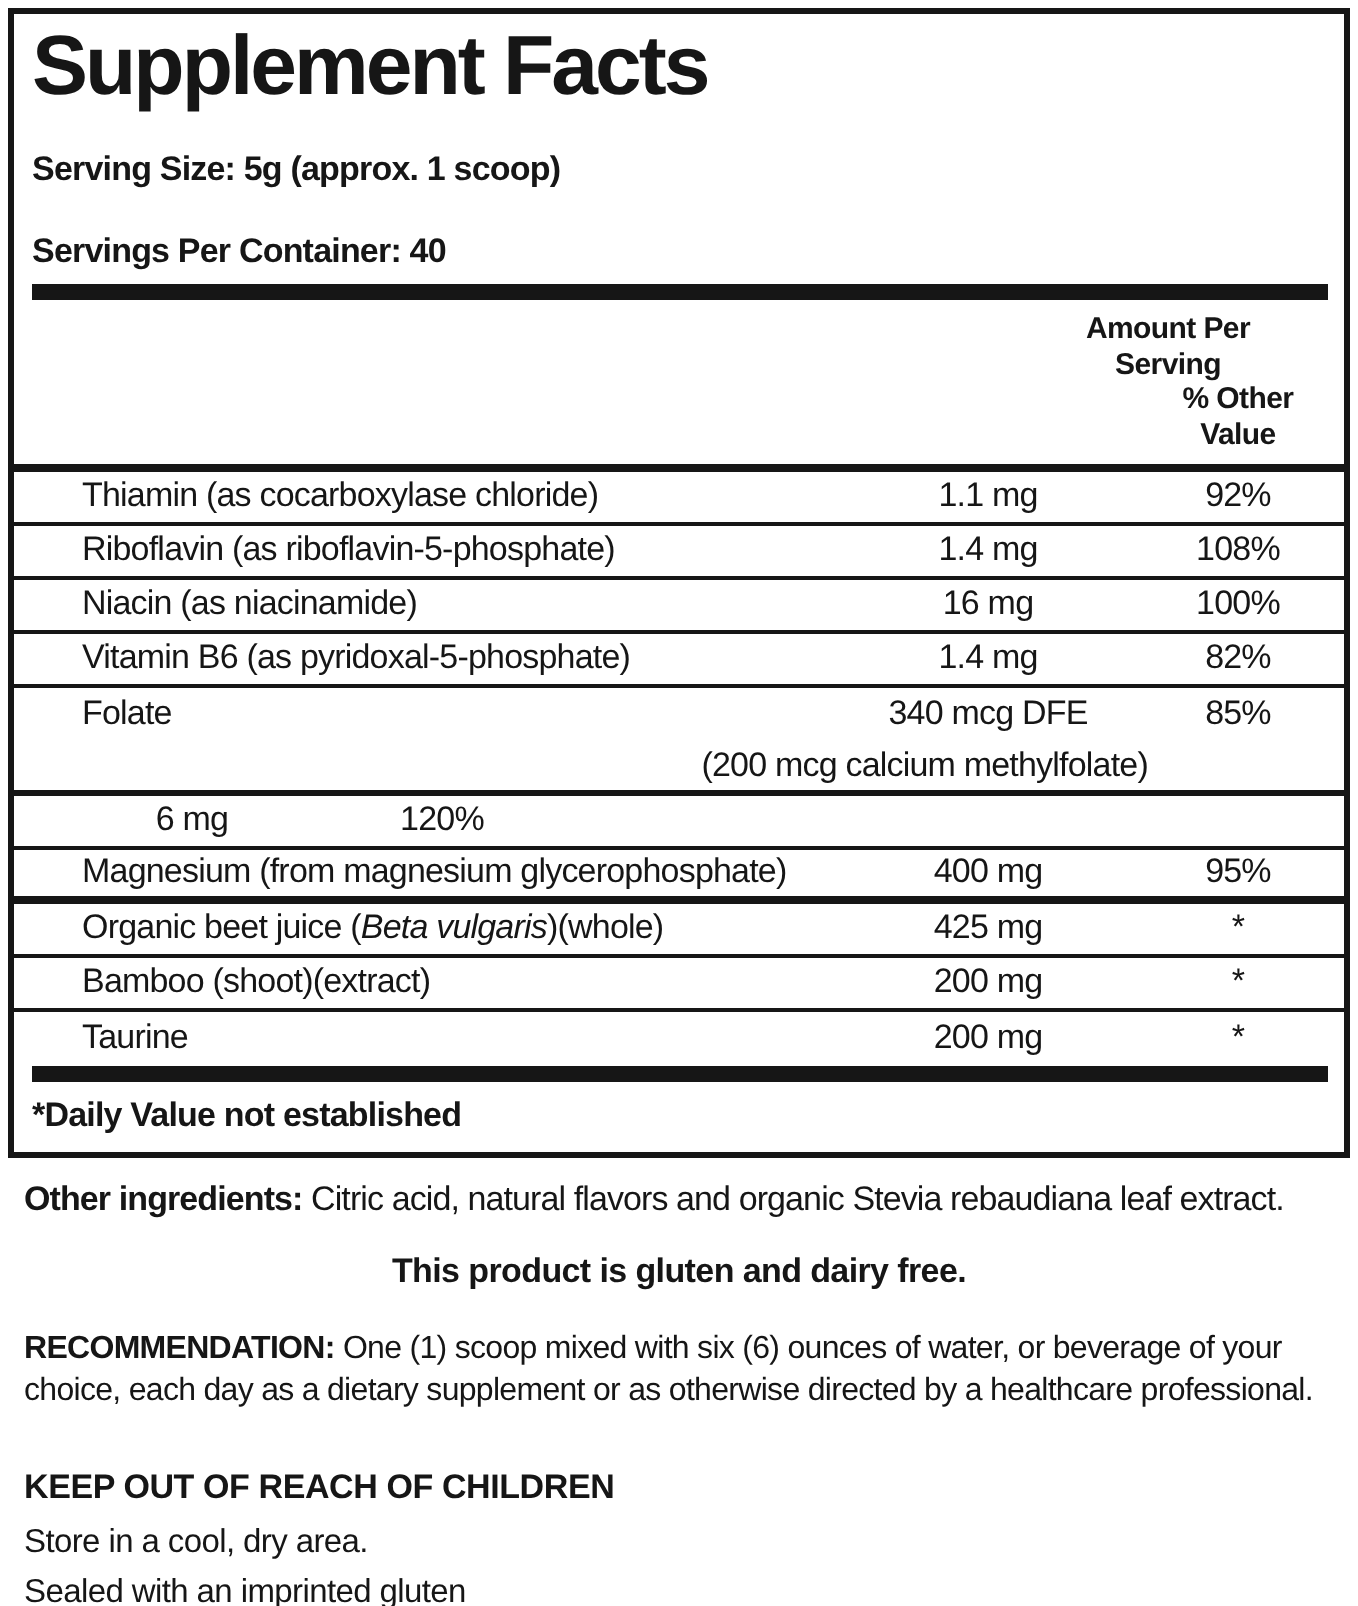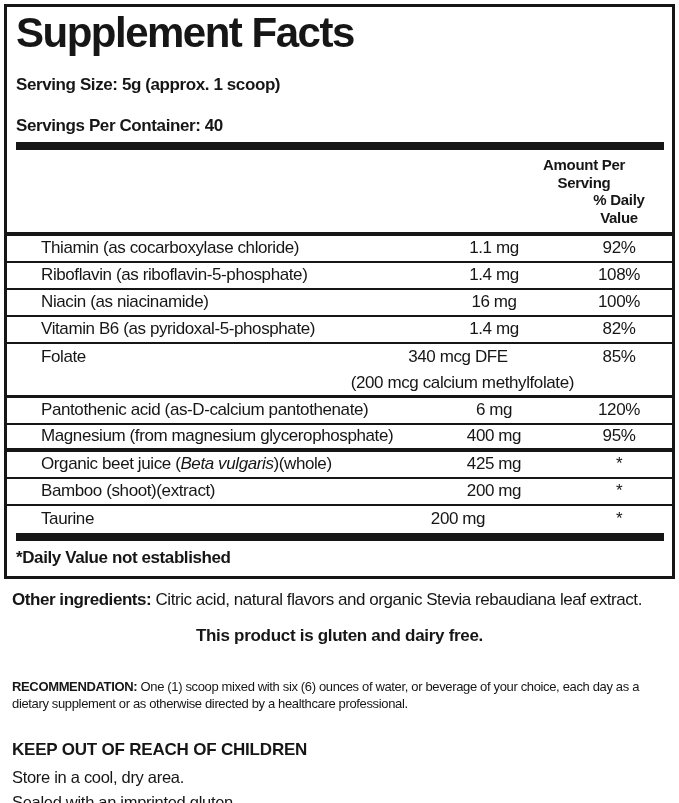--- a/index.html
+++ b/index.html
@@ -56,21 +56,21 @@
     align-items: center;
     height: 27px;
     padding: 0 8px 0 9px;
     font-size: 17px;
     letter-spacing: -0.4px;
     border-bottom: 2px solid #161616;
   }
   .row .nutrient-name { flex: 1; white-space: nowrap; margin-left: 25px; }
   .row .amount { width: 160px; text-align: center; white-space: nowrap; }
   .row .dv { width: 90px; text-align: center; }
-  .row.no-rule { border-bottom: none; gap: 36px; }
+  .row.no-rule { border-bottom: none; }
   .row.rule-med { border-bottom-width: 4px; }
   .sub-row {
     display: flex;
     align-items: center;
     height: 27px;
     padding: 0 8px 0 9px;
     font-size: 17px;
     letter-spacing: -0.4px;
     border-bottom: 3px solid #161616;
   }
@@ -91,22 +91,22 @@
   }
   .bold { font-weight: bold; }
   .gluten-note {
     margin-top: 16px;
     text-align: center;
     font-size: 17px;
     font-weight: bold;
     letter-spacing: -0.3px;
   }
   .recommendation {
-    margin-top: 32px;
-    font-size: 13px;
+    margin-top: 18px;
+    font-size: 16px;
     letter-spacing: -0.35px;
     line-height: 1.35;
     max-width: 660px;
   }
   .keepout-block {
     margin-top: 24px;
     text-align: left;
     font-size: 16.5px;
     letter-spacing: -0.3px;
     line-height: 1.5;
@@ -129,21 +129,21 @@
     <div class="bar-thick"></div>
   </div>
 
   <div class="col-headers">
     <div class="col-spacer"></div>
     <div class="colhead col-amount">
       <div>Amount Per</div>
       <div>Serving</div>
     </div>
     <div class="colhead col-dv">
-      <div>% Daily</div>
+      <div>% Other</div>
       <div>Value</div>
     </div>
   </div>
 
   <div class="row">
     <span class="nutrient-name">Thiamin (as cocarboxylase chloride)</span>
     <span class="amount">1.1 mg</span>
     <span class="dv">92%</span>
   </div>
   <div class="row">
@@ -164,21 +164,20 @@
   <div class="row no-rule">
     <span class="nutrient-name">Folate</span>
     <span class="amount">340 mcg DFE</span>
     <span class="dv">85%</span>
   </div>
   <div class="sub-row">
     <span class="sub-note">(200 mcg calcium methylfolate)</span>
     <span class="dv-empty"></span>
   </div>
   <div class="row">
-    <span class="nutrient-name">Pantothenic acid (as-D-calcium pantothenate)</span>
     <span class="amount">6 mg</span>
     <span class="dv">120%</span>
   </div>
   <div class="row rule-med">
     <span class="nutrient-name">Magnesium (from magnesium glycerophosphate)</span>
     <span class="amount">400 mg</span>
     <span class="dv">95%</span>
   </div>
   <div class="row">
     <span class="nutrient-name"><span>Organic beet juice (</span><span class="italic">Beta vulgaris</span><span>)(whole)</span></span>

